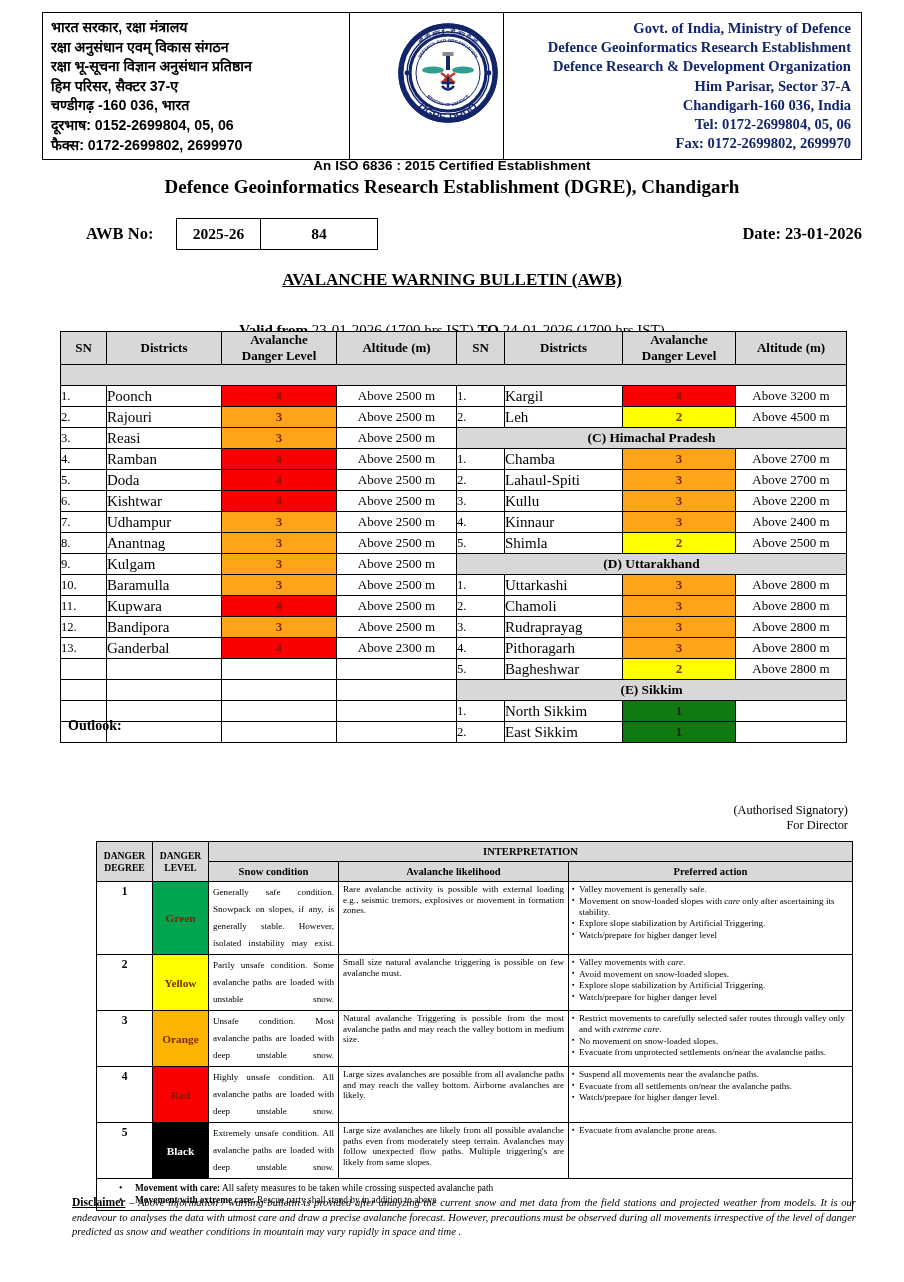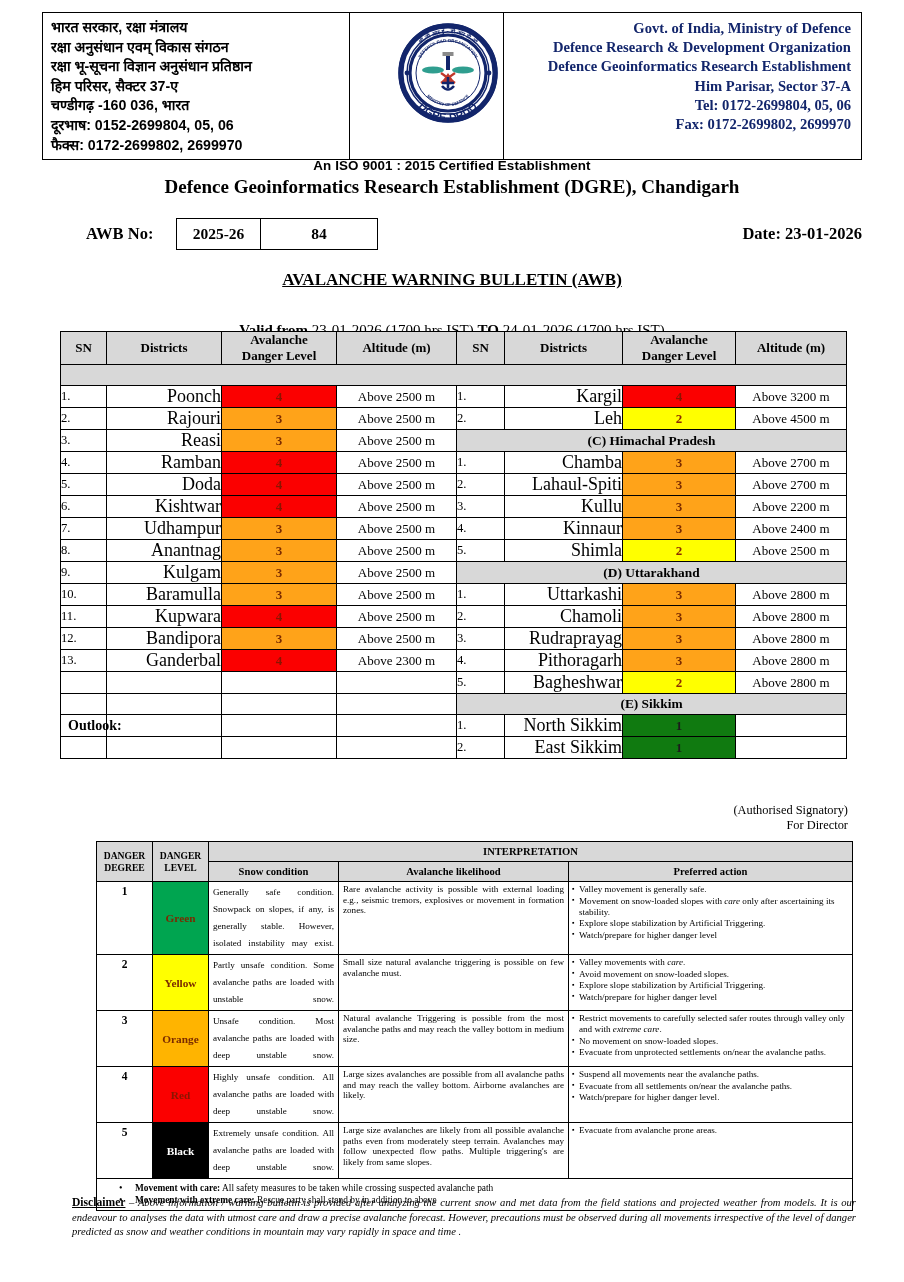--- a/index.html
+++ b/index.html
@@ -89,21 +89,21 @@
   .hdr{
     background:#d8d8d8;text-align:center;font-weight:bold;font-size:13px;
     height:36px;line-height:16px;
   }
   .grouphdr{
     background:#d8d8d8;text-align:center;font-weight:bold;font-size:13.4px;
     height:25px;
   }
   .spacer-row td{background:#d8d8d8;height:13px;border-left:1px solid #000;border-right:1px solid #000;}
   td.sn{text-align:left;padding-left:7px;font-size:12.6px;}
-  td.dis{text-align:right;padding-left:8px;font-size:18px;font-family:Liberation Serif, serif;}
+  td.dis{text-align:left;padding-left:8px;font-size:15px;font-family:Liberation Serif, serif;}
   td.alt{text-align:center;font-size:13px;}
   td.lvl{text-align:center;font-weight:bold;font-size:13px;}
   td.blank{background:#fff;}
   .c1{width:46px;}.c2{width:115px;}.c3{width:115px;}.c4{width:120px;}
   .c5{width:48px;}.c6{width:118px;}.c7{width:113px;}.c8{width:111px;}
 
   
   .lv1{background:#107a10;color:#1c1c1c;}
   .lv2{background:#ffff00;color:#8a2b00;}
   .lv3{background:#ffa319;color:#7a2b00;}
@@ -217,29 +217,30 @@
           <path d="M 52 56 v 11 M 46 62 h 12" stroke="#12256b" stroke-width="2.6" fill="none"></path>
           <path d="M 46 65 q 6 7 12 0" stroke="#12256b" stroke-width="2.6" fill="none"></path>
         </g>
         <circle cx="11" cy="52" r="2.4" fill="#12256b"></circle>
         <circle cx="93" cy="52" r="2.4" fill="#12256b"></circle>
       </svg>
     </div>
 
     <div class="lh-eng">
       <div>Govt. of India, Ministry of Defence</div>
+      <div>Defence Geoinformatics Research Establishment</div>
       <div>Defence Research &amp; Development Organization</div>
-      <div>Defence Geoinformatics Research Establishment</div>
       <div>Him Parisar, Sector 37-A</div>
+      <div>Chandigarh-160 036, India</div>
       <div>Tel: 0172-2699804, 05, 06</div>
       <div>Fax: 0172-2699802, 2699970</div>
     </div>
   </div>
 
-  <div class="iso-line">An ISO 9001 : 2015 Certified Establishment</div>
+  <div class="iso-line">An ISO 6836 : 2015 Certified Establishment</div>
   <div class="estab-line">Defence Geoinformatics Research Establishment (DGRE), Chandigarh</div>
 
   <div class="awb-row">
     <div class="awb-label">AWB No:</div>
     <div class="awb-box">
       <div class="awb-year">2025-26</div>
       <div class="awb-num">84</div>
     </div>
     <div class="awb-date">Date: 23-01-2026</div>
   </div>

